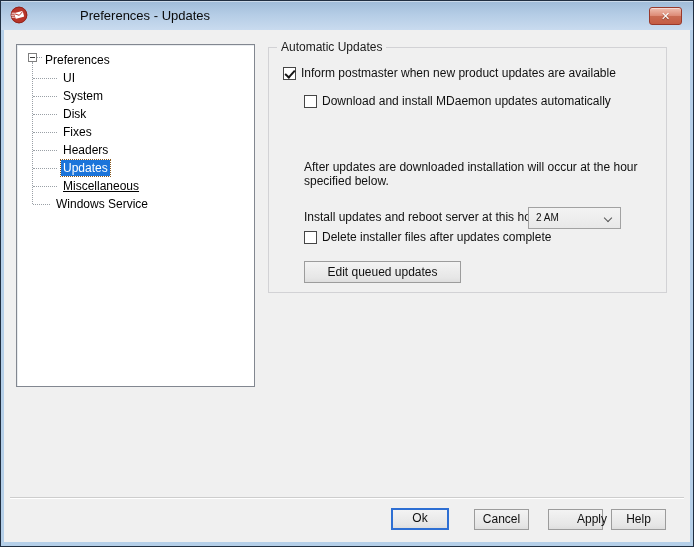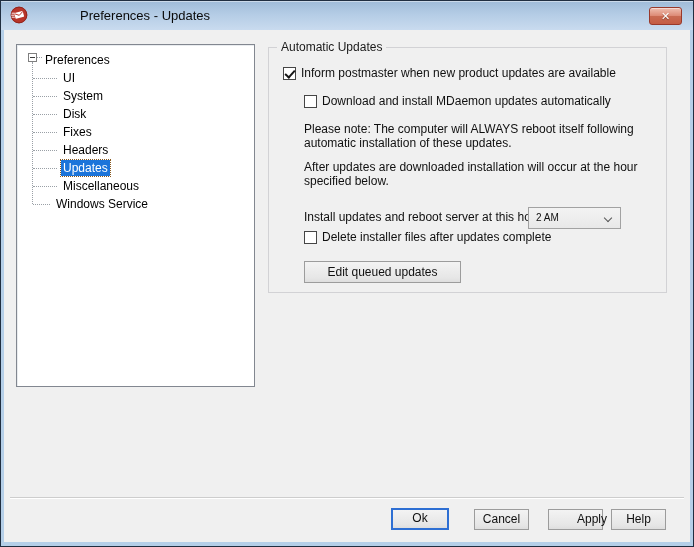--- a/index.html
+++ b/index.html
@@ -117,42 +117,40 @@
         <div class="tree-row" style="left:44px;top:96px;">
           <span class="tree-label">Headers</span>
         </div>
 
         <div class="hstub" style="left:16px;top:123px;width:24px;"></div>
         <div class="tree-row" style="left:44px;top:114px;">
           <span class="tree-label selected">Updates</span>
         </div>
 
         <div class="hstub" style="left:16px;top:141px;width:24px;"></div>
-        <div class="tree-row" style="left:44px;top:132px;">
+        <div class="tree-row" style="left:44px;top:132px;text-decoration:underline;">
           <span class="tree-label">Miscellaneous</span>
         </div>
 
         <div class="hstub" style="left:16px;top:159px;width:17px;"></div>
         <div class="tree-row" style="left:37px;top:150px;">
           <span class="tree-label">Windows Service</span>
         </div>
       </div>
     </div>
 
     <div class="groupbox">
       <span class="group-title">Automatic Updates</span>
 
       <div class="cb checked" style="left:14px;top:19px;"></div>
       <span class="cb-label" style="left:32px;top:19px;">Inform postmaster when new product updates are available</span>
 
       <div class="cb" style="left:35px;top:47px;"></div>
       <span class="cb-label" style="left:53px;top:47px;">Download and install MDaemon updates automatically</span>
 
-      <div class="gb-text" style="left:35px;top:74px;">Please note: The computer will ALWAYS reboot itself following
-automatic installation of these updates.</div>
       <div class="gb-text" style="left:35px;top:112px;">After updates are downloaded installation will occur at the hour
 specified below.</div>
 
       <span class="gb-text" style="left:35px;top:162px;white-space:nowrap;">Install updates and reboot server at this hour:</span>
       <div class="combo">
         <span>2 AM</span>
         <span class="chevron"></span>
       </div>
 
       <div class="cb" style="left:35px;top:183px;"></div>

